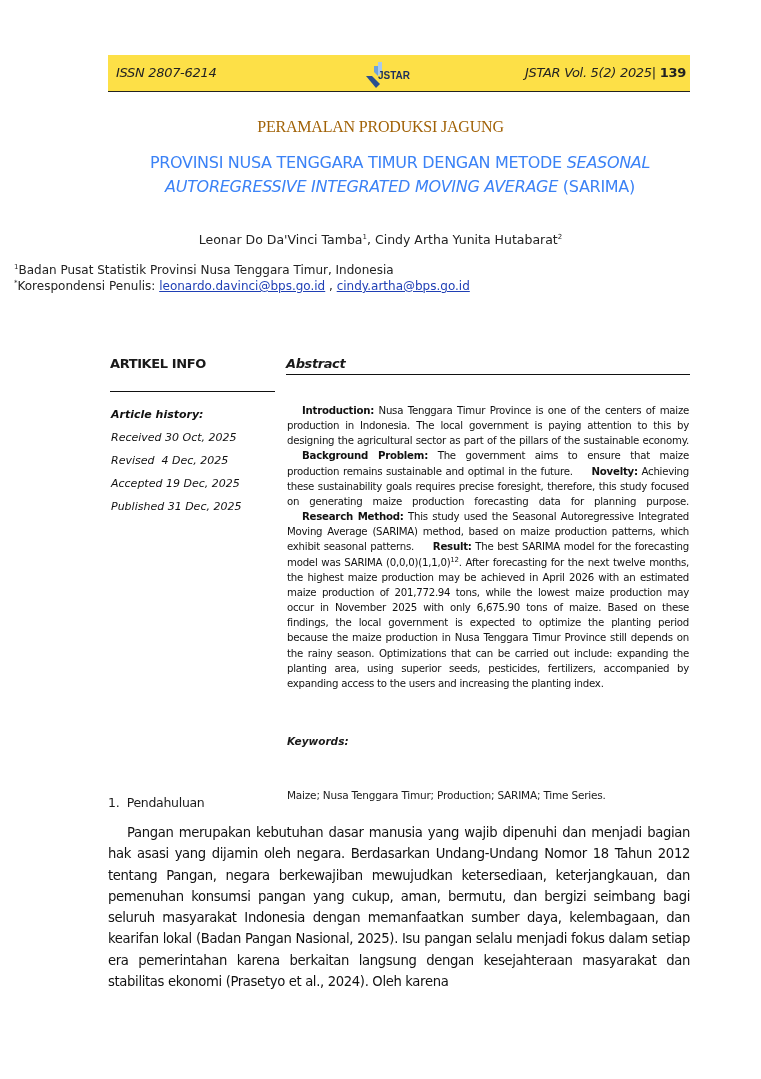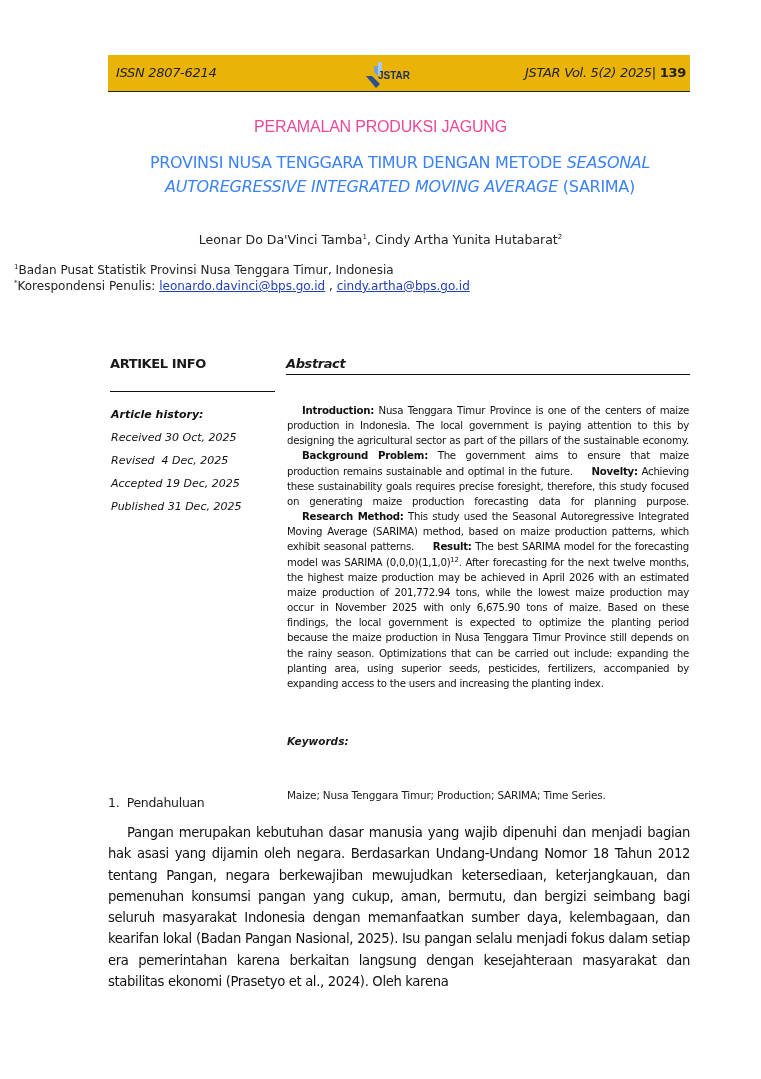--- a/index.html
+++ b/index.html
@@ -1,27 +1,27 @@
 <!DOCTYPE html>
 <html><head>
 <meta charset="utf-8">
 <style>
   html, body { margin: 0; padding: 0; background: #ffffff; }
   body { width: 761px; height: 1079px; position: relative; overflow: hidden; color: #1a1a1a; font-family: "DejaVu Sans", sans-serif; }
 
-  .header { position: absolute; left: 108px; top: 55px; width: 582px; height: 36px; background: #eab308; border-bottom: 1.5px solid #222; }
+  .header { position: absolute; left: 108px; top: 55px; width: 582px; height: 36px; background: #fde047; border-bottom: 1.5px solid #222; }
   .header .issn { position: absolute; left: 8px; top: 10px; font-size: 13px; font-style: italic; color: #222; font-family: "DejaVu Sans", sans-serif; letter-spacing: -0.3px; }
   .header .vol { position: absolute; right: 4px; top: 10px; font-size: 13px; color: #222; letter-spacing: -0.3px; margin-left: 18px; }
   .header .vol .vtxt { font-style: italic; }
   .header .vol .pg { font-weight: bold; }
   .logo { position: absolute; left: 256px; top: 3px; width: 60px; height: 32px; }
   .logo .mark { position: absolute; left: 2px; top: 4px; width: 22px; height: 26px; }
   .logo .word { position: absolute; left: 14px; top: 12px; font-size: 10px; font-weight: bold; color: #1c2f5c; font-family: "Liberation Sans", sans-serif; }
 
-  .title1 { position: absolute; left: 0; width: 761px; top: 118px; text-align: center; font-size: 16px; color: #ec4899; font-family: Liberation Sans, sans-serif; letter-spacing: -0.2px; }
+  .title1 { position: absolute; left: 0; width: 761px; top: 118px; text-align: center; font-size: 16px; color: #a16207; font-family: Liberation Serif, serif; letter-spacing: -0.2px; }
   .title2 { position: absolute; left: 100px; width: 600px; top: 151px; text-align: center; font-size: 16px; line-height: 24px; color: #3b82f6; letter-spacing: -0.3px; }
   .title2 i { font-style: italic; }
 
   .authors { position: absolute; left: 0; width: 761px; top: 232px; text-align: center; font-size: 12.5px; color: #222; }
   .affil { position: absolute; left: 0; width: 761px; top: 262px; text-align: left; font-size: 12px; line-height: 16px; color: #222; padding-left: 14px; }
   .affil a { color: #1f3fb5; text-decoration: underline; }
   sup { font-size: 7px; vertical-align: super; line-height: 0; }
 
   .col-head-left { position: absolute; left: 110px; top: 356px; width: 165px; border-bottom: 1.5px solid #111; font-size: 13px; padding-bottom: 20px; font-weight: 600; letter-spacing: -0.4px; }
   .col-head-right { position: absolute; left: 286px; top: 356px; width: 404px; border-bottom: 1.5px solid #111; font-size: 13px; padding-bottom: 3px; font-style: italic; font-weight: 600; letter-spacing: -0.4px; }

